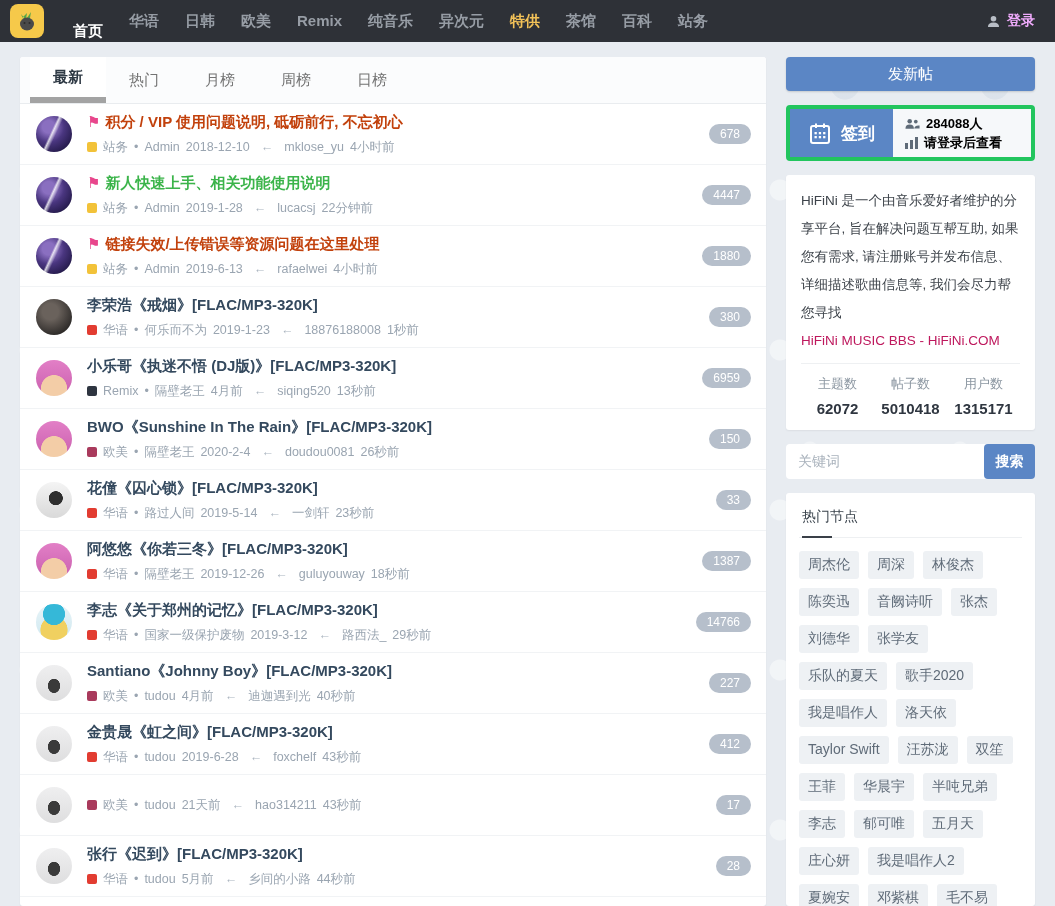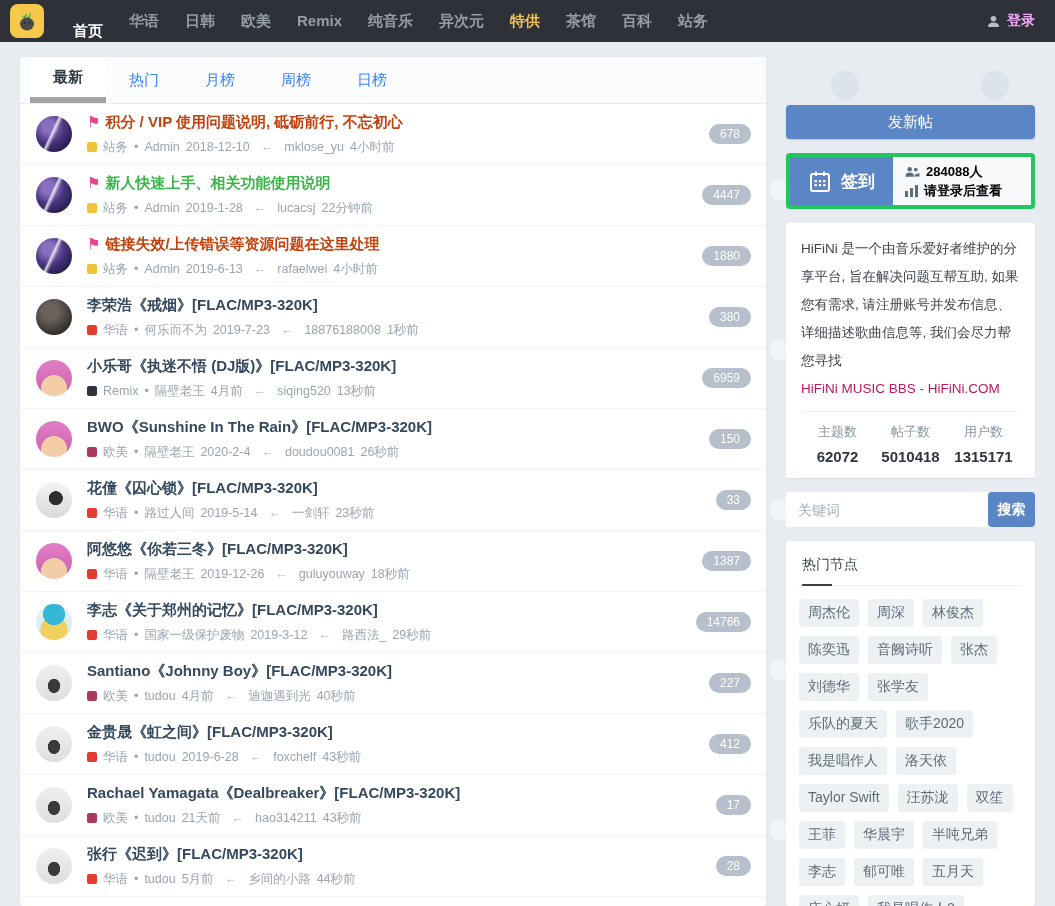--- a/index.html
+++ b/index.html
@@ -18,21 +18,21 @@
   .header { position:absolute; top:0; left:0; right:0; height:42px; background:#2e3137; display:flex; align-items:center; z-index:5; }
   .logo { width:34px; height:34px; margin-left:10px; border-radius:8px; background:#f6c94a; flex:none; display:flex; align-items:center; justify-content:center; cursor:pointer; }
   .nav { display:flex; align-items:center; margin-left:16px; height:100%; }
   .nav-item { padding:0 13px; font-size:15px; font-weight:700; color:#979da5; line-height:42px; cursor:pointer; }
   .nav-item.active { color:#ffffff;margin-top:20px; }
   .nav-item.special { color:#f3c258; }
   .login { margin-left:auto; margin-right:20px; display:flex; align-items:center; gap:7px; color:#f0abfc; font-size:14px; font-weight:700; cursor:pointer; }
   
   .main-card { position:absolute; left:20px; top:57px; width:746px; bottom:0; background:#fff; border-radius:3px; box-shadow:0 1px 2px rgba(0,0,0,.06); overflow:hidden; }
   .tabbar { height:47px; border-bottom:1px solid #e9ecef; background:#fbfcfd; display:flex; align-items:stretch; padding-left:10px; }
-  .tab { padding:0 23px; display:flex; align-items:center; font-size:15px; color:#3b82f6; cursor:pointer; }
+  .tab { padding:0 23px; display:flex; align-items:center; font-size:15px; color:#737373; cursor:pointer; }
   .tab.active { color:#2f3a45; background:#fff; font-weight:700; border-bottom:6px solid #a3a3a3; }
   .list { }
   .row { display:flex; align-items:center; height:61px; padding:0 15px 0 16px; border-bottom:1px solid #f1f3f5; }
   .avatar { width:36px; height:36px; border-radius:50%; flex:none; margin-right:15px; cursor:pointer; }
   .av-planet { background:
       linear-gradient(115deg, transparent 42%, rgba(255,255,255,.8) 46%, transparent 54%),
       radial-gradient(circle at 35% 30%, #8a6fc0 0 18%, #4a3680 45%, #241a4a 80%); }
   .av-photo  { background: radial-gradient(circle at 40% 35%, #6a625c 0 25%, #2e2b29 75%); }
   .av-anime  { background: radial-gradient(circle at 50% 78%, #f3cda7 0 38%, transparent 40%), linear-gradient(#e27fc6,#c95fae); }
   .av-bw     { background: radial-gradient(circle at 55% 45%, #2e2e2e 0 24%, transparent 26%), linear-gradient(#f4f4f4,#d9d9d9); }
@@ -48,35 +48,35 @@
   .row-meta { display:flex; align-items:center; gap:6px; font-size:12.5px; color:#9aa5b1; white-space:nowrap; }
   .dot { width:10px; height:10px; border-radius:2px; flex:none; display:inline-block; }
   .dot-gold   { background:#f2c239; }
   .dot-red    { background:#e23c31; }
   .dot-dark   { background:#2e3540; }
   .dot-maroon { background:#a93a5c; }
   .meta-link { color:#9aa5b1; cursor:pointer; }
   .arrow { margin:0 5px; color:#aab4bf; }
   .badge { background:#b6bfcb; color:#fff; font-size:12px; font-weight:400; padding:3px 11px; border-radius:10px; margin-left:12px; flex:none; }
   
-  .sidebar { position:absolute; left:786px; top:57px; width:249px; bottom:0; display:flex; flex-direction:column; gap:14px;margin-top:48px; }
+  .sidebar { position:absolute; left:786px; top:57px; width:249px; bottom:0; display:flex; flex-direction:column; gap:14px; }
   .btn-newpost { height:34px; background:#5b86c5; border:none; border-radius:4px; color:#fff; font-size:15px; cursor:pointer; box-shadow:0 1px 2px rgba(0,0,0,.15); }
   .signin-widget { border:4px solid #22c55e; border-radius:4px; background:#f6f8fa; display:flex; overflow:hidden; height:56px; cursor:pointer; }
   .signin-left { width:103px; background:#5b86c5; color:#fff; display:flex; align-items:center; justify-content:center; gap:9px; font-size:17px; font-weight:700; }
   .signin-right { flex:1; display:flex; flex-direction:column; justify-content:center; padding-left:12px; gap:1px; font-size:13px; color:#000000; font-weight:700; }
   .signin-line { display:flex; align-items:center; gap:6px; }
   .about-card { background:#fff; border-radius:3px; padding:12px 15px 0; box-shadow:0 1px 2px rgba(0,0,0,.06); }
   .about-text { font-size:13.5px; color:#3d434a; line-height:28px; }
   .about-domain { font-size:13.5px; color:#be185d; line-height:28px; margin-bottom:8px; }
   .stats { display:flex; border-top:1px solid #eef0f2; padding:11px 0 13px; }
   .stat { flex:1; text-align:center; }
   .stat-label { font-size:13px; color:#8b96a1; margin-bottom:7px; }
   .stat-value { font-size:15px; font-weight:700; color:#2f3640; }
   .search-row { display:flex; height:35px; flex:none; }
-  .search-input { flex:1; border:none; outline:none; border-radius:4px 0 0 4px; padding:0 12px; font-size:14px; color:#4d7c0f; background:#fff; font-family:Liberation Sans, sans-serif; }
+  .search-input { flex:1; border:none; outline:none; border-radius:4px 0 0 4px; padding:0 12px; font-size:14px; color:#4d7c0f; background:#fff; font-family:Liberation Mono, monospace; }
   .search-input::placeholder { color:#a9b2bc; }
   .btn-search { width:54px; background:#5b86c5; color:#fff; border:none; border-radius:4px; margin-left:-3px; font-size:14px; font-weight:700; cursor:pointer; }
   .hot-card { background:#fff; border-radius:3px; padding:0 13px 14px; flex:1; box-shadow:0 1px 2px rgba(0,0,0,.06); overflow:hidden; }
   .hot-header { padding:15px 3px 11px; font-size:14px; color:#3a434c; border-bottom:1px solid #eef0f2; position:relative; }
   .hot-header::after { content:""; position:absolute; left:3px; bottom:-1px; width:30px; height:2px; background:#3a4048; }
   .tags { display:flex; flex-wrap:wrap; gap:9px 9px; padding-top:13px; }
   .tag { background:#eef1f4; color:#5f6b78; font-size:14px; padding:5px 9px; border-radius:3px; cursor:pointer; white-space:nowrap; }
   .icon-svg { display:block; }
 </style>
 </head>
@@ -209,21 +209,21 @@
         <div class="row-main">
           <div class="title-line">
 
             <a class="row-title">李荣浩《戒烟》[FLAC/MP3-320K]</a>
           </div>
           <div class="row-meta">
             <span class="dot dot-red"></span>
             <span class="meta-link">华语</span>
             <span>•</span>
             <span class="meta-link">何乐而不为</span>
-            <span>2019-7-23</span>
+            <span>2019-1-23</span>
             <span class="arrow">←</span>
             <span class="meta-link">18876188008</span>
             <span>1秒前</span>
           </div>
         </div>
         <span class="badge">380</span>
       </div>
 
       <div class="row">
         <div class="avatar av-anime"></div>
@@ -368,24 +368,20 @@
             <span class="meta-link">foxchelf</span>
             <span>43秒前</span>
           </div>
         </div>
         <span class="badge">412</span>
       </div>
 
       <div class="row">
         <div class="avatar av-gray"></div>
         <div class="row-main">
-          <div class="title-line">
-
-            <a class="row-title">Rachael Yamagata《Dealbreaker》[FLAC/MP3-320K]</a>
-          </div>
           <div class="row-meta">
             <span class="dot dot-maroon"></span>
             <span class="meta-link">欧美</span>
             <span>•</span>
             <span class="meta-link">tudou</span>
             <span>21天前</span>
             <span class="arrow">←</span>
             <span class="meta-link">hao314211</span>
             <span>43秒前</span>
           </div>

